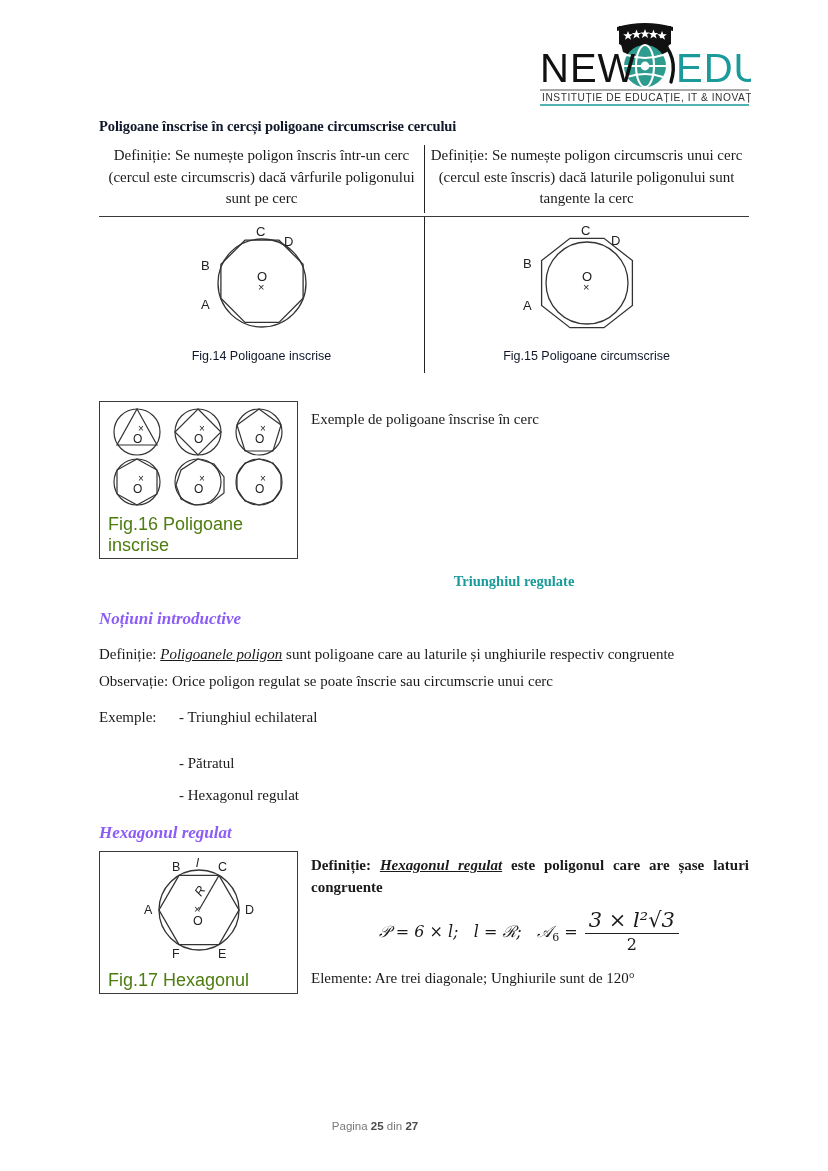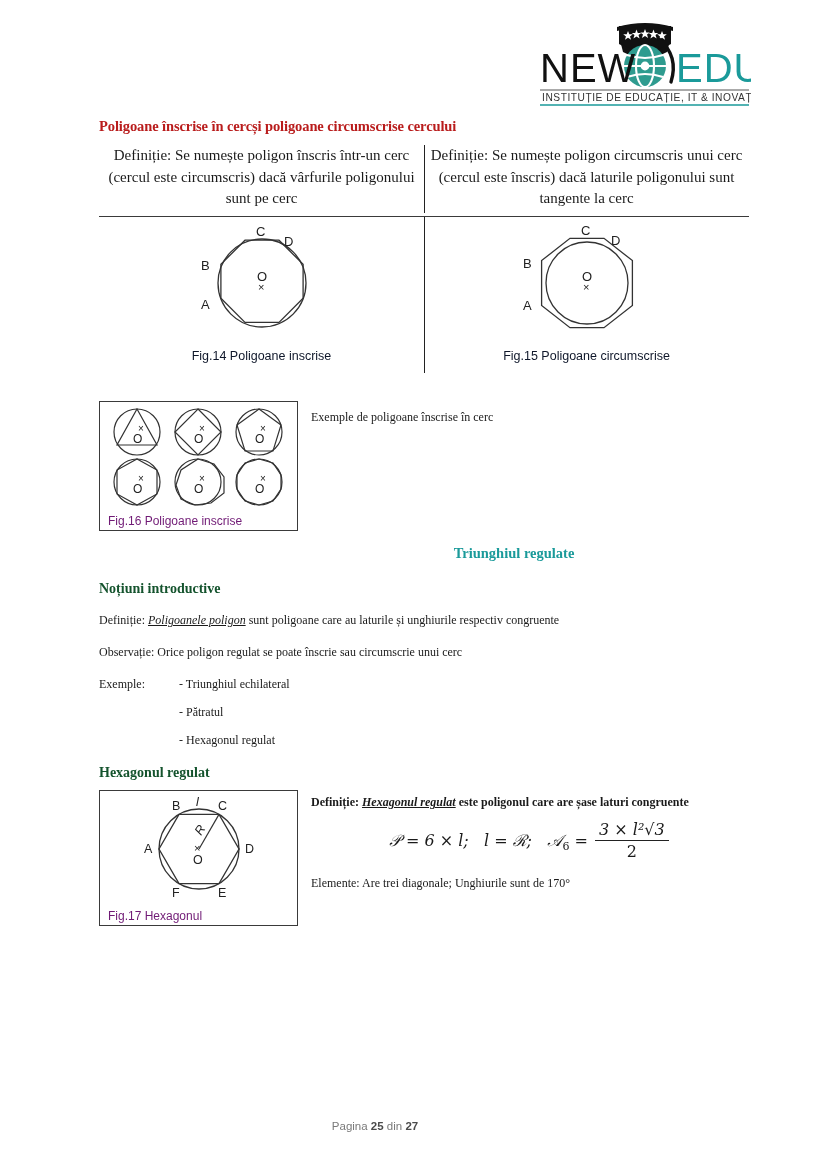--- a/index.html
+++ b/index.html
@@ -26,44 +26,45 @@
 
   
   .page {
     position: absolute;
     top: 118px;
     left: 99px;
     width: 650px;
   }
 
   .section-title {
-    color: #b91c1c;
+    color: #0f172a;
     font-family: "Liberation Serif", serif;
     font-weight: bold;
     font-size: 14.5px;
     letter-spacing: -0.1px;
     margin: 0 0 10px 0;
     line-height: 1.2;
   }
 
   .section-title-center {
     color: #1a9a9a;
     font-weight: bold;
     font-size: 14.5px;
     text-align: center;
     margin: 0;
     line-height: 1.2;
   }
 
   .orange-head {
-    color: #14532d;
+    color: #8b5cf6;
     font-weight: bold;
-    font-size: 14px;
+    font-size: 17px;
     margin: 0;
     line-height: 1.2;
+    font-style: italic;
   }
 
   
   .def-table {
     display: flex;
     width: 650px;
     position: relative;
   }
   .def-col {
     width: 325px;
@@ -113,30 +114,30 @@
 
   
   .boxed-fig {
     border: 1px solid #3a3a3a;
     background: #fff;
     padding: 3px 4px 2px 4px;
     display: inline-block;
   }
   .boxed-fig .cap {
     font-family: "Liberation Sans", sans-serif;
-    font-size: 12px;
-    color: #701a75;
+    font-size: 18px;
+    color: #4d7c0f;
     padding-left: 4px;
     padding-top: 1px;
   }
 
   .row-flex { display: flex; align-items: flex-start; }
 
   .body-text {
-    font-size: 12px;
+    font-size: 15px;
     line-height: 1.5;
     margin: 0;
   }
   .body-text.just { text-align: justify; font-weight: bold; }
 
   .underline-italic {
     font-style: italic;
     text-decoration: underline;
   }
 
@@ -154,21 +155,21 @@
   .formula .cal { font-style: italic; }
   .frac {
     display: inline-flex;
     flex-direction: column;
     vertical-align: middle;
     text-align: center;
     margin: 0 2px;
     position: relative;
     top: -1px;
   }
-  .frac .num { padding: 0 4px 1px 4px; border-bottom: 1.3px solid #222; font-size: 16px; text-align: center;}
+  .frac .num { padding: 0 4px 1px 4px; border-bottom: 1.3px solid #222; font-size: 21px; text-align: center;}
   .frac .den { padding: 1px 4px 0 4px; font-size: 16px;}
   .sub6 { font-size: 11px; vertical-align: sub; }
 
   
   .footer {
     position: absolute;
     left: 0;
     top: 1120px;
     width: 828px;
     text-align: center;
@@ -310,25 +311,25 @@
   </div>
 
   <div style="margin-top:14px; padding-left:180px;">
     <h2 class="section-title-center">Triunghiul regulate</h2>
   </div>
 
   <h3 class="orange-head" style="margin-top:18px;">Noțiuni introductive</h3>
 
   <p class="body-text" style="margin-top:14px;"><span>Definiție: </span><span class="underline-italic">Poligoanele poligon</span><span> sunt poligoane care au laturile și unghiurile respectiv congruente</span></p>
 
-  <p class="body-text" style="margin-top:14px;">Observație: Orice poligon regulat se poate înscrie sau circumscrie unui cerc</p>
+  <p class="body-text" style="margin-top:4px;">Observație: Orice poligon regulat se poate înscrie sau circumscrie unui cerc</p>
 
   <div style="margin-top:14px;">
     <p class="body-text"><span class="ex-label">Exemple:</span><span>- Triunghiul echilateral</span></p>
-    <p class="body-text ex-item" style="margin-top:10px;">- Pătratul</p>
+    <p class="body-text ex-item" style="margin-top:23px;">- Pătratul</p>
     <p class="body-text ex-item" style="margin-top:10px;">- Hexagonul regulat</p>
   </div>
 
   <h3 class="orange-head" style="margin-top:16px;">Hexagonul regulat</h3>
 
   <div class="row-flex" style="margin-top:8px;">
     <div class="boxed-fig" style="width:199px;">
       <svg width="189" height="110" viewBox="0 0 189 110">
         <circle cx="95" cy="55" r="40" fill="none" stroke="#333" stroke-width="1.3"></circle>
         <polygon points="75,20.4 115,20.4 135,55 115,89.6 75,89.6 55,55" fill="none" stroke="#333" stroke-width="1.3"></polygon>
@@ -354,21 +355,21 @@
         <span class="cal">𝒫 = 6 × l;</span>&nbsp;&nbsp;
         <span class="cal">l = ℛ;</span>&nbsp;&nbsp;
         <span class="cal">𝒜</span><span class="sub6">6</span>
         <span>=</span>
         <span class="frac">
           <span class="num cal">3 × l²√3</span>
           <span class="den">2</span>
         </span>
       </div>
 
-      <p class="body-text">Elemente: Are trei diagonale; Unghiurile sunt de 170°</p>
+      <p class="body-text">Elemente: Are trei diagonale; Unghiurile sunt de 120°</p>
     </div>
   </div>
 
 </div>
 
 <div class="footer">
   <span>Pagina </span><b>25</b><span> din </span><b>27</b>
 </div>
 
 </body></html>

